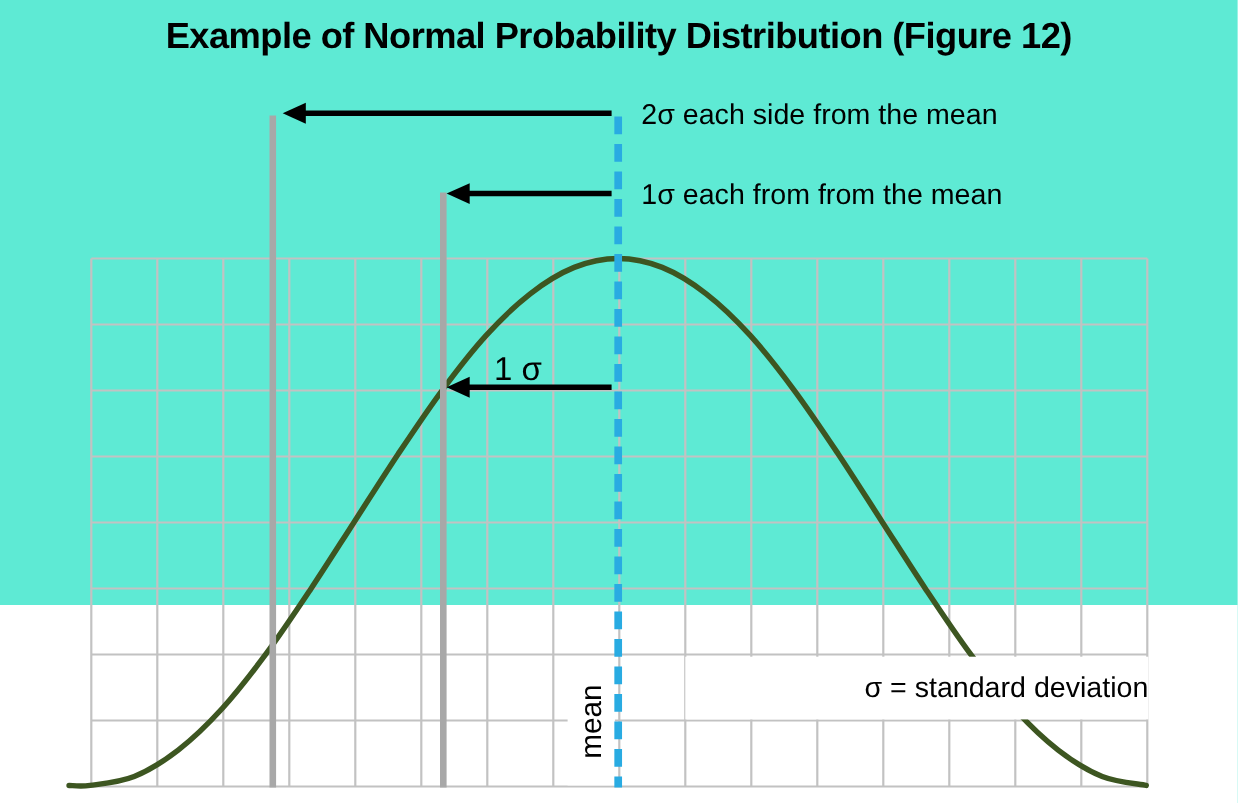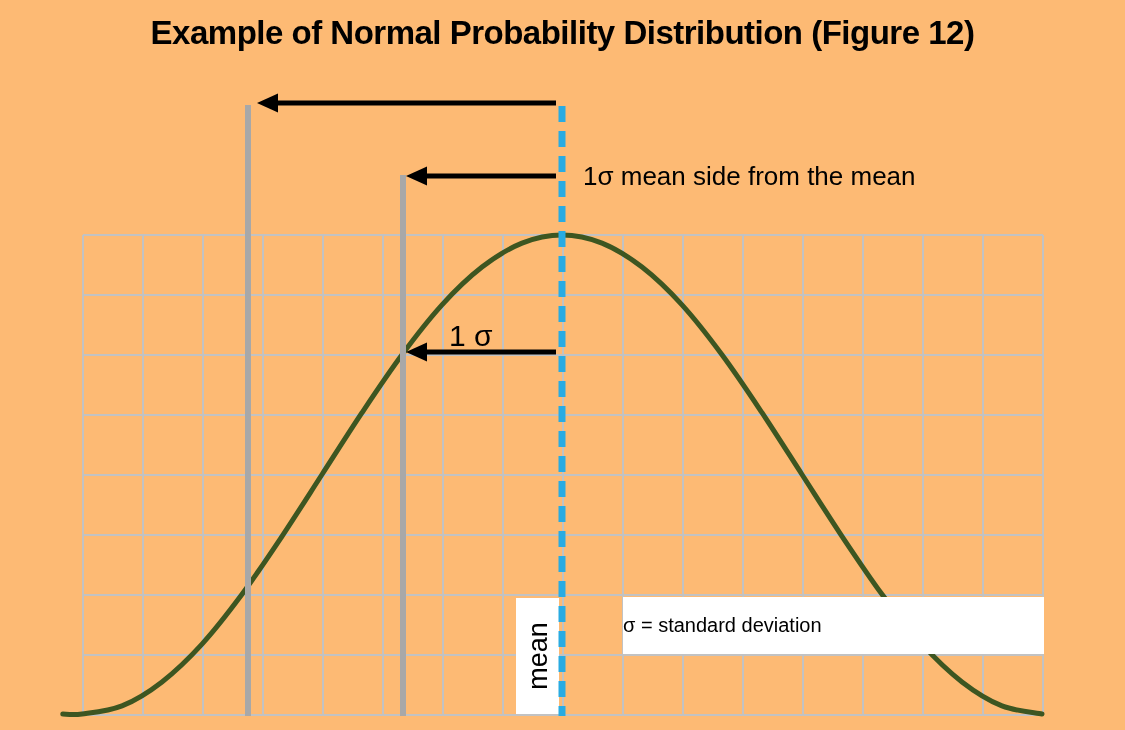--- a/index.html
+++ b/index.html
@@ -1,17 +1,17 @@
 <!DOCTYPE html>
 <html><head>
 <meta charset="utf-8">
 <style>
   html,body{margin:0;padding:0;background:#ffffff;}
   body{width:1125px;height:730px;overflow:hidden;font-family:"Liberation Sans",sans-serif;}
-  #figure{position:relative;width:1125px;height:730px;background:#fdba74;}
+  #figure{position:relative;width:1125px;height:550px;background:#5eead4;}
   #page-title{
     position:absolute;left:0;top:14px;width:1125px;text-align:center;
     font-size:33px;font-weight:bold;color:#000;letter-spacing:-0.5px;
     font-family:"Liberation Sans",sans-serif;
   }
   svg.layer{position:absolute;left:0;top:0;}
   #marks-layer{pointer-events:none;}
   .anno{
     position:absolute;color:#000;font-size:26px;line-height:30px;white-space:nowrap;
     font-family:"Liberation Sans",sans-serif;
@@ -22,22 +22,22 @@
   #mean-box{
     position:absolute;left:516px;top:598px;width:43px;height:116px;background:#ffffff;
   }
   #mean-box .vtext{
     position:absolute;left:50%;top:50%;
     transform:translate(-50%,-50%) rotate(-90deg);
     font-size:27px;white-space:nowrap;color:#000;
   }
   #legend-box{
     position:absolute;left:623px;top:597px;width:421px;height:57px;background:#ffffff;
-    display:flex;align-items:center;justify-content:flex-start;
-    font-size:20px;color:#000;white-space:nowrap;
+    display:flex;align-items:center;justify-content:flex-end;
+    font-size:26px;color:#000;white-space:nowrap;
   }
   .z1{z-index:1}.z2{z-index:2}.z3{z-index:3}.z4{z-index:4}
 </style>
 </head>
 <body>
 
 <div id="figure">
 
   <div id="page-title">Example of Normal Probability Distribution (Figure 12)</div>
 
@@ -59,18 +59,19 @@
       <line x1="403" y1="175" x2="403" y2="716" stroke="#a8a8a8" stroke-width="6"></line>
       <line x1="248" y1="105" x2="248" y2="716" stroke="#a8a8a8" stroke-width="6"></line>
       <line x1="556" y1="103" x2="275" y2="103" stroke="#000000" stroke-width="5"></line>
       <polygon points="257,103 278,93.5 278,112.5" fill="#000000"></polygon>
       <line x1="556" y1="176" x2="424" y2="176" stroke="#000000" stroke-width="5"></line>
       <polygon points="406,176 427,166.5 427,185.5" fill="#000000"></polygon>
       <line x1="556" y1="352" x2="424" y2="352" stroke="#000000" stroke-width="5"></line>
       <polygon points="406,352 427,342.5 427,361.5" fill="#000000"></polygon>
     </svg>
 
+  <div id="label-2sigma" class="anno z4">2σ each side from the mean</div>
 
-  <div id="label-1sigma" class="anno z4">1σ mean side from the mean</div>
+  <div id="label-1sigma" class="anno z4">1σ each from from the mean</div>
 
   <div id="label-1sigma-arrow" class="anno z4">1 σ</div>
 
 </div>
 
 </body></html>

